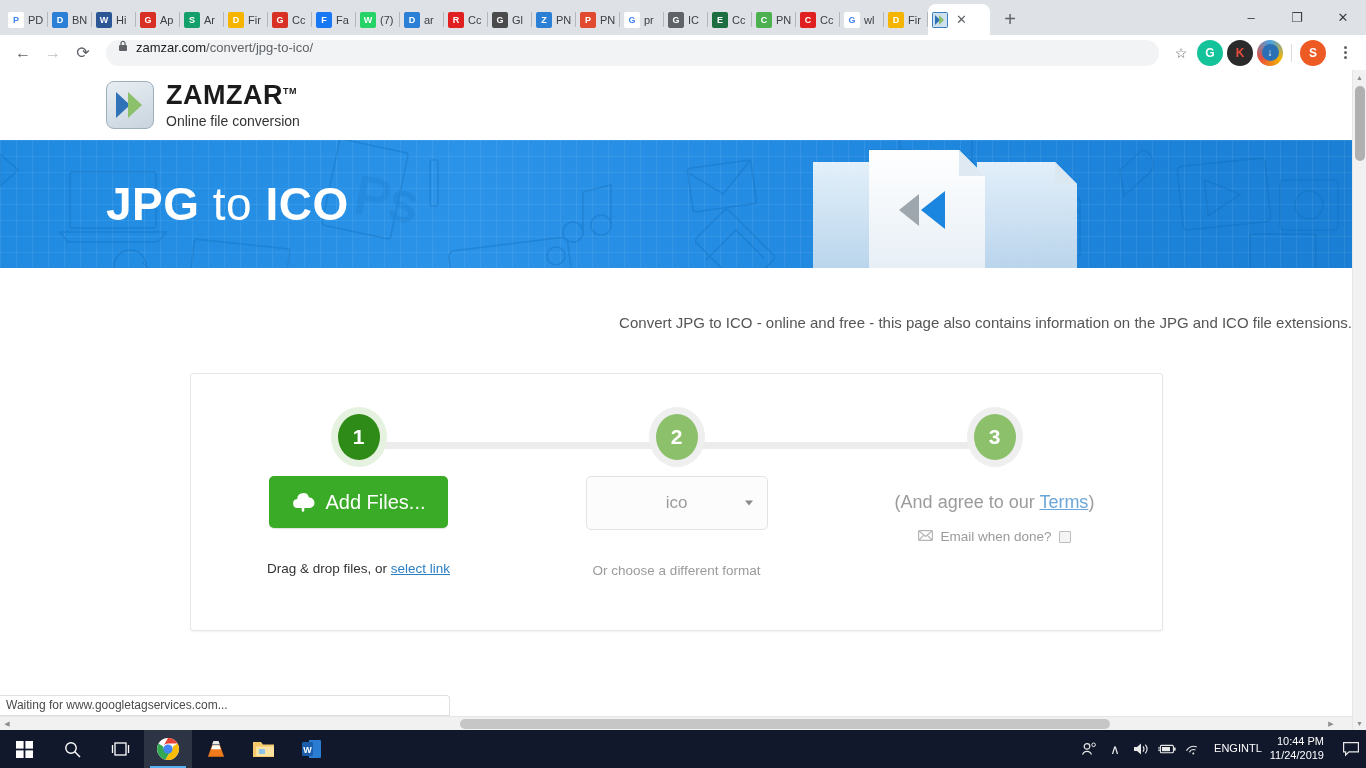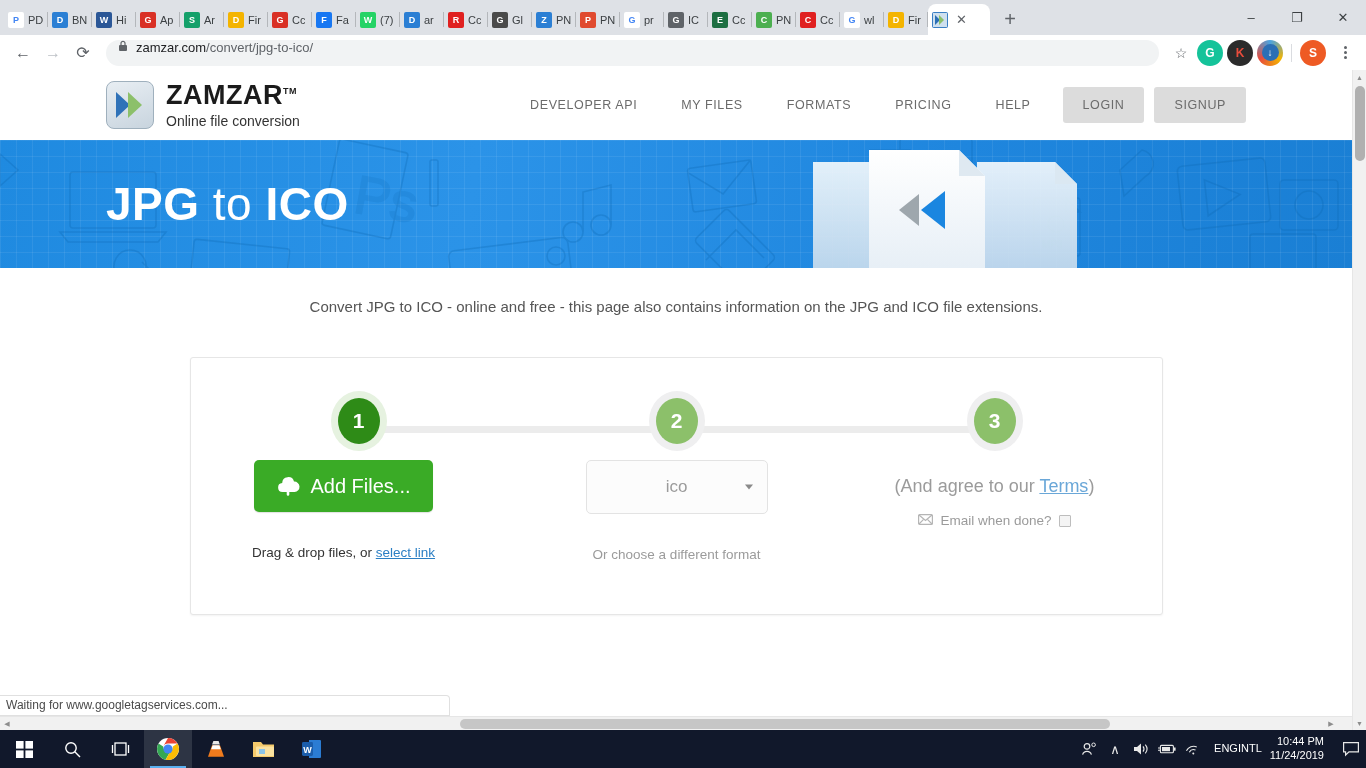--- a/index.html
+++ b/index.html
@@ -151,22 +151,22 @@
   .hero-title {
     position: absolute; left: 106px; top: 50%; transform: translateY(-50%);
     font-size: 46px; color: #fff; letter-spacing: .5px;
   }
   .hero-title b { font-weight: 600; }
   .hero-title span { font-weight: 300; }
   .hero-doc { position: absolute; left: 795px; top: 0; }
 
   
   .subtitle {
-    text-align: center; font-size: 15px; color: #555;
-    padding-top: 30px;
+    text-align: right; font-size: 15px; color: #555;
+    padding-top: 46px;
   }
   .card {
     width: 973px; margin: 42px auto 0;
     background: #fff; border: 1px solid #e6e6e6; border-radius: 3px;
     box-shadow: 0 1px 2px rgba(0,0,0,.05);
     height: 258px; position: relative;
   }
   .steps { position: relative; height: 62px; margin-top: 40px; }
   .steptrack {
     position: absolute; left: 168px; right: 168px; top: 28px;
@@ -473,29 +473,20 @@
           <div class="logo-mark">
             <svg width="34" height="30" viewBox="0 0 34 30">
               <path d="M3 2 L17 15 L3 28 Z" fill="#2f72b8"></path>
               <path d="M15 2 L29 15 L15 28 Z" fill="#8cc06a"></path>
             </svg>
           </div>
           <div class="logo-text">
             <div class="lt1"><span>ZAMZAR</span><sup>TM</sup></div>
             <div class="lt2">Online file conversion</div>
           </div>
-        </div>
-        <div class="nav">
-          <div class="navitem">DEVELOPER API</div>
-          <div class="navitem">MY FILES</div>
-          <div class="navitem">FORMATS</div>
-          <div class="navitem">PRICING</div>
-          <div class="navitem">HELP</div>
-          <div class="navbtn2">LOGIN</div>
-          <div class="navbtn2">SIGNUP</div>
         </div>
       </div>
 
       <div class="hero">
         <div class="hero-grid"></div>
         <div class="hero-doodles">
           <svg width="1352" height="128" viewBox="0 0 1352 128">
             <g stroke="#0f6ab4" stroke-width="1.6" fill="none" opacity="0.75">
               <rect x="70" y="32" width="86" height="56" rx="3"></rect>
               <path d="M60 92 h106 l-8 10 H68 Z"></path>
@@ -574,21 +565,21 @@
           <div class="stepcol" style="left:386px;">
             <div class="circle c2">2</div>
           </div>
           <div class="stepcol" style="left:704px;">
             <div class="circle c3">3</div>
           </div>
         </div>
 
         <div class="row2">
 
-          <div class="col" style="left:23px;">
+          <div class="col" style="left:38px;">
             <div class="addbtn">
               <span class="cloud">
                 <svg width="24" height="20" viewBox="0 0 24 20">
                   <path d="M6.5 16 a4.5 4.5 0 0 1 -.3 -8.98 A6 6 0 0 1 18 5.6 a4.2 4.2 0 0 1 .6 10.4 Z" fill="#fff"></path>
                   <path d="M12 18.5 V8.5 M12 8 l-4 4.3 M12 8 l4 4.3" stroke="#fff" stroke-width="2.6" fill="none" stroke-linecap="round"></path>
                 </svg>
               </span>
               <span>Add Files...</span>
             </div>
             <div class="sublabel">

